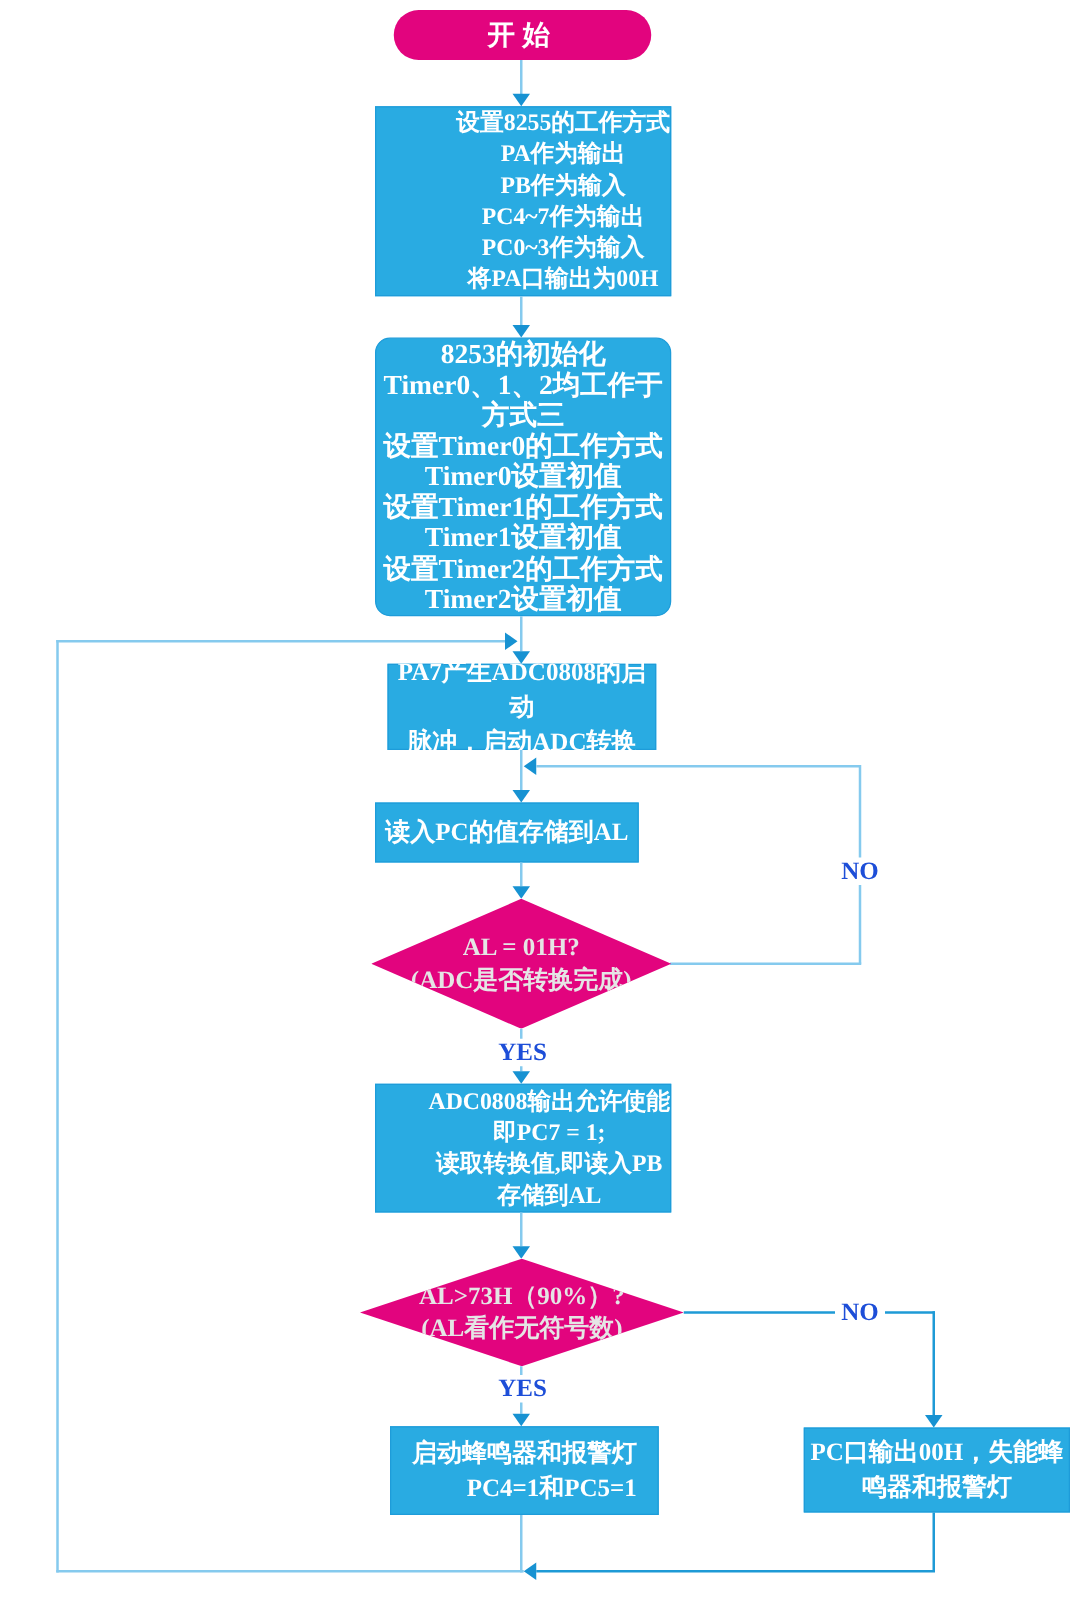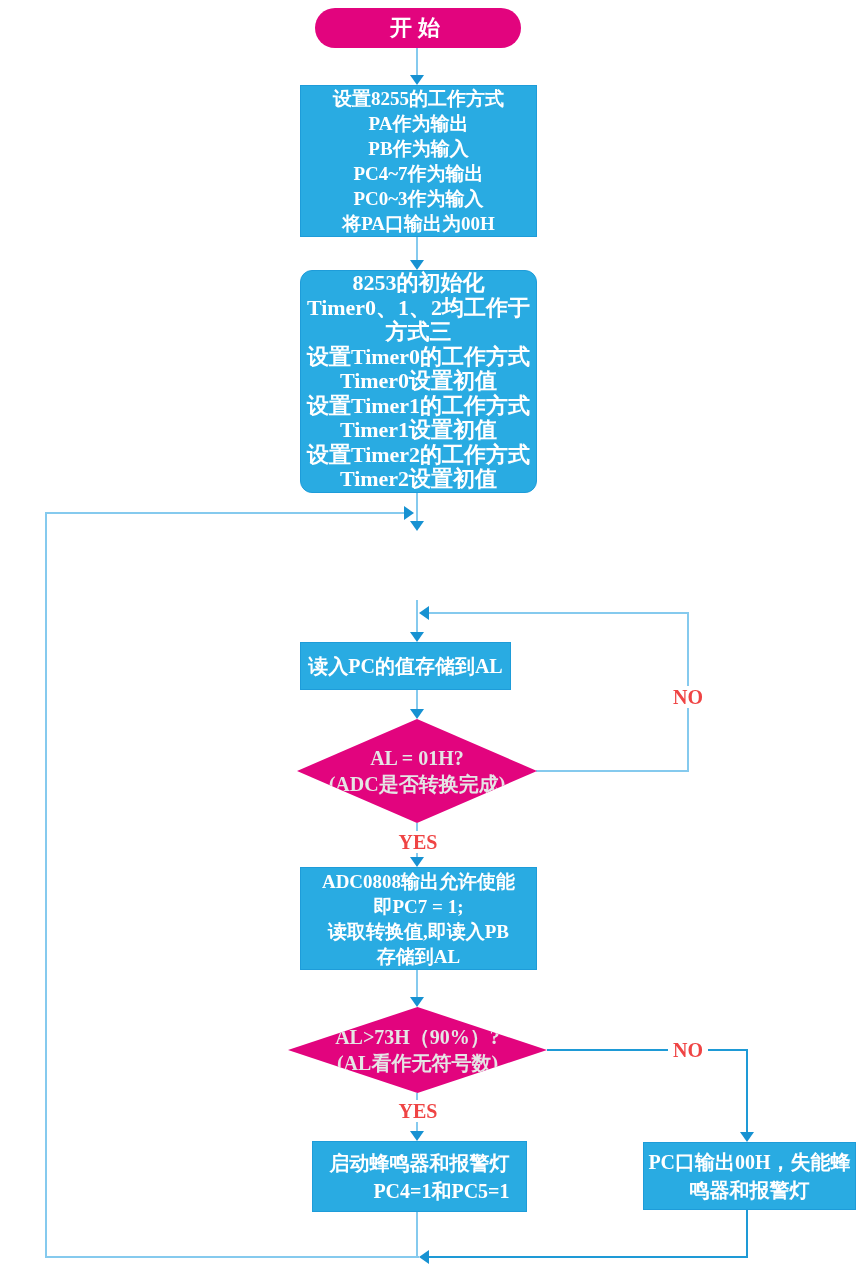--- a/index.html
+++ b/index.html
@@ -29,25 +29,25 @@
   .diamond .node-text{white-space:pre-line;}
   
   .ln{position:absolute;background:#85CAEE;}
   .ln.dark{background:#1E9AD6;}
   .arr{position:absolute;width:0;height:0;}
   .arr.down{border-left:7px solid transparent;border-right:7px solid transparent;border-top:10px solid #1792D2;}
   .arr.right{border-top:7px solid transparent;border-bottom:7px solid transparent;border-left:10px solid #1792D2;}
   .arr.left{border-top:7px solid transparent;border-bottom:7px solid transparent;border-right:10px solid #1792D2;}
   
   .elabel{
-    position:absolute;background:#ffffff;color:#ef4444;
+    position:absolute;background:#ffffff;color:#1d4ed8;
     font-weight:bold;font-size:20px;text-align:center;line-height:22px;
     font-family:"Liberation Serif","DejaVu Serif",serif;
   }
-  .fs19{font-size:19px;line-height:25px;}
+  .fs19{font-size:19px;line-height:25px;justify-content:flex-end;}
   .fs19b{font-size:22px;line-height:24.5px;border-radius:12px;}
   .fs20{font-size:20px;line-height:28px;}
 </style>
 </head>
 <body>
 
 <div class="canvas">
 
   <div class="pill" style="left:315px;top:8px;width:206px;height:40px;">
     <span class="node-text">开始</span>
@@ -80,20 +80,24 @@
 Timer2设置初值</span>
   </div>
 
   <div class="ln" style="left:416px;top:493px;width:2px;height:28px;"></div>
   <div class="arr down" style="left:410px;top:521px;"></div>
 
   <div class="ln" style="left:45px;top:512px;width:359px;height:2px;"></div>
   <div class="arr right" style="left:404px;top:506px;"></div>
   <div class="ln" style="left:45px;top:512px;width:2px;height:746px;"></div>
 
+  <div class="proc fs20" style="left:310px;top:531px;width:215px;height:69px;">
+    <span class="node-text">PA7产生ADC0808的启动
+脉冲，启动ADC转换</span>
+  </div>
 
   <div class="ln" style="left:416px;top:600px;width:2px;height:32px;"></div>
   <div class="arr down" style="left:410px;top:632px;"></div>
 
   <div class="arr left" style="left:419px;top:606px;"></div>
   <div class="ln" style="left:429px;top:612px;width:259px;height:2px;"></div>
   <div class="ln" style="left:687px;top:612px;width:2px;height:159px;"></div>
   <div class="ln" style="left:536px;top:770px;width:153px;height:2px;"></div>
   <div class="elabel" style="left:666px;top:686px;width:44px;">NO</div>
 

